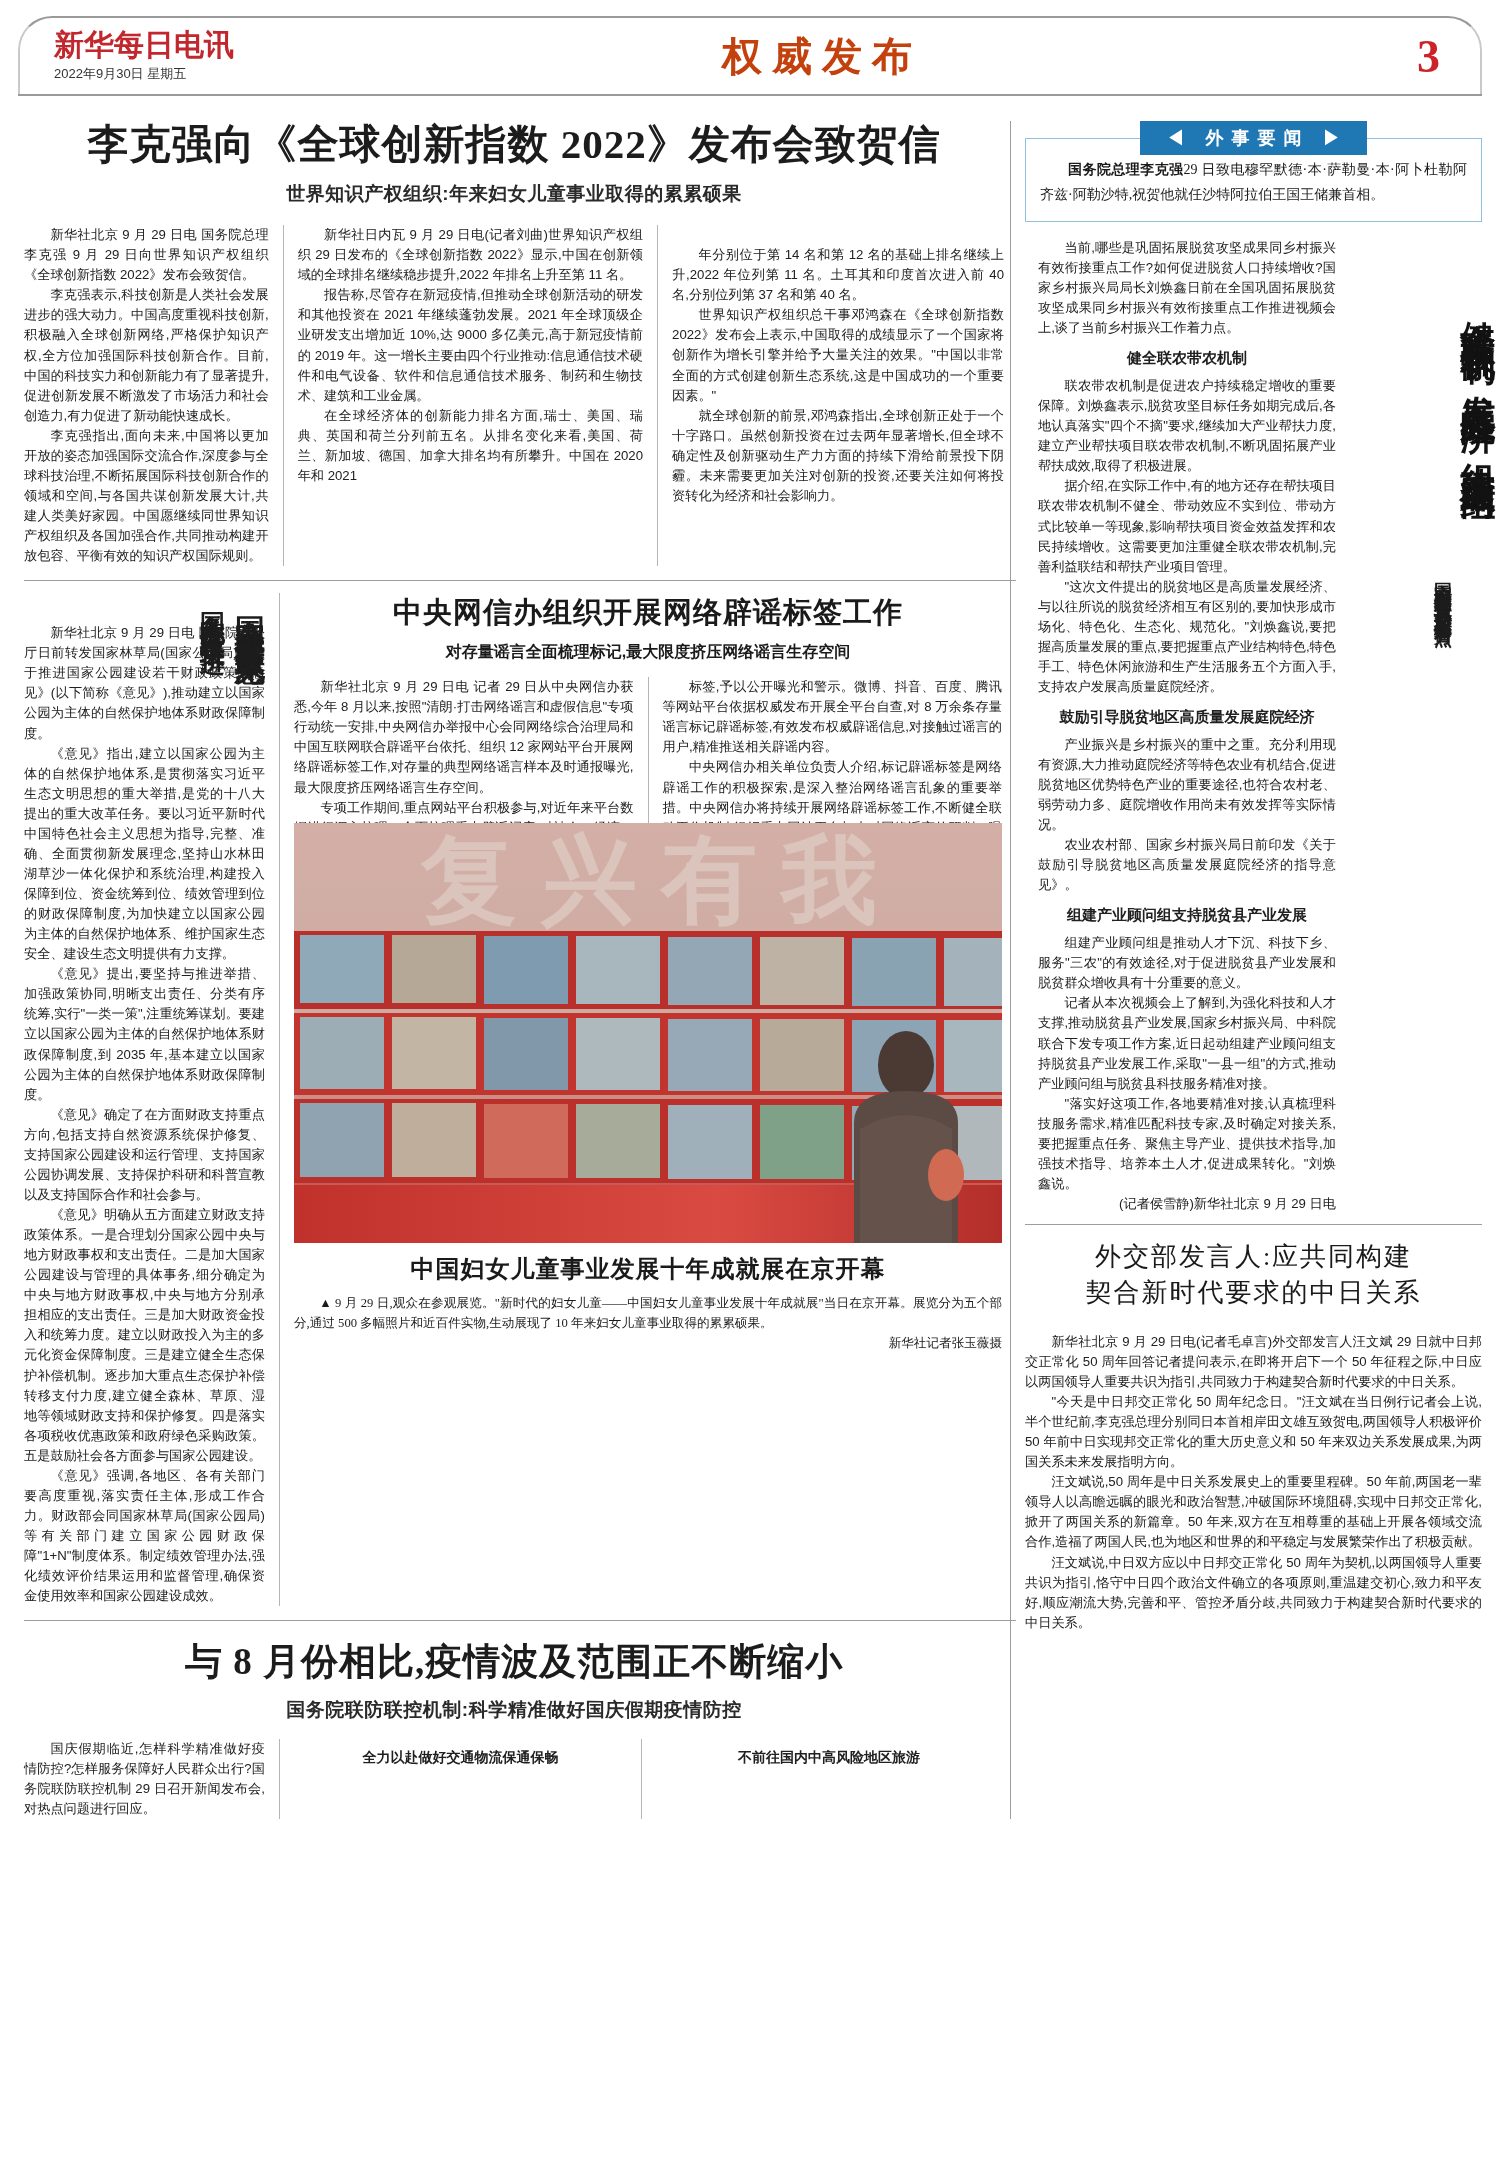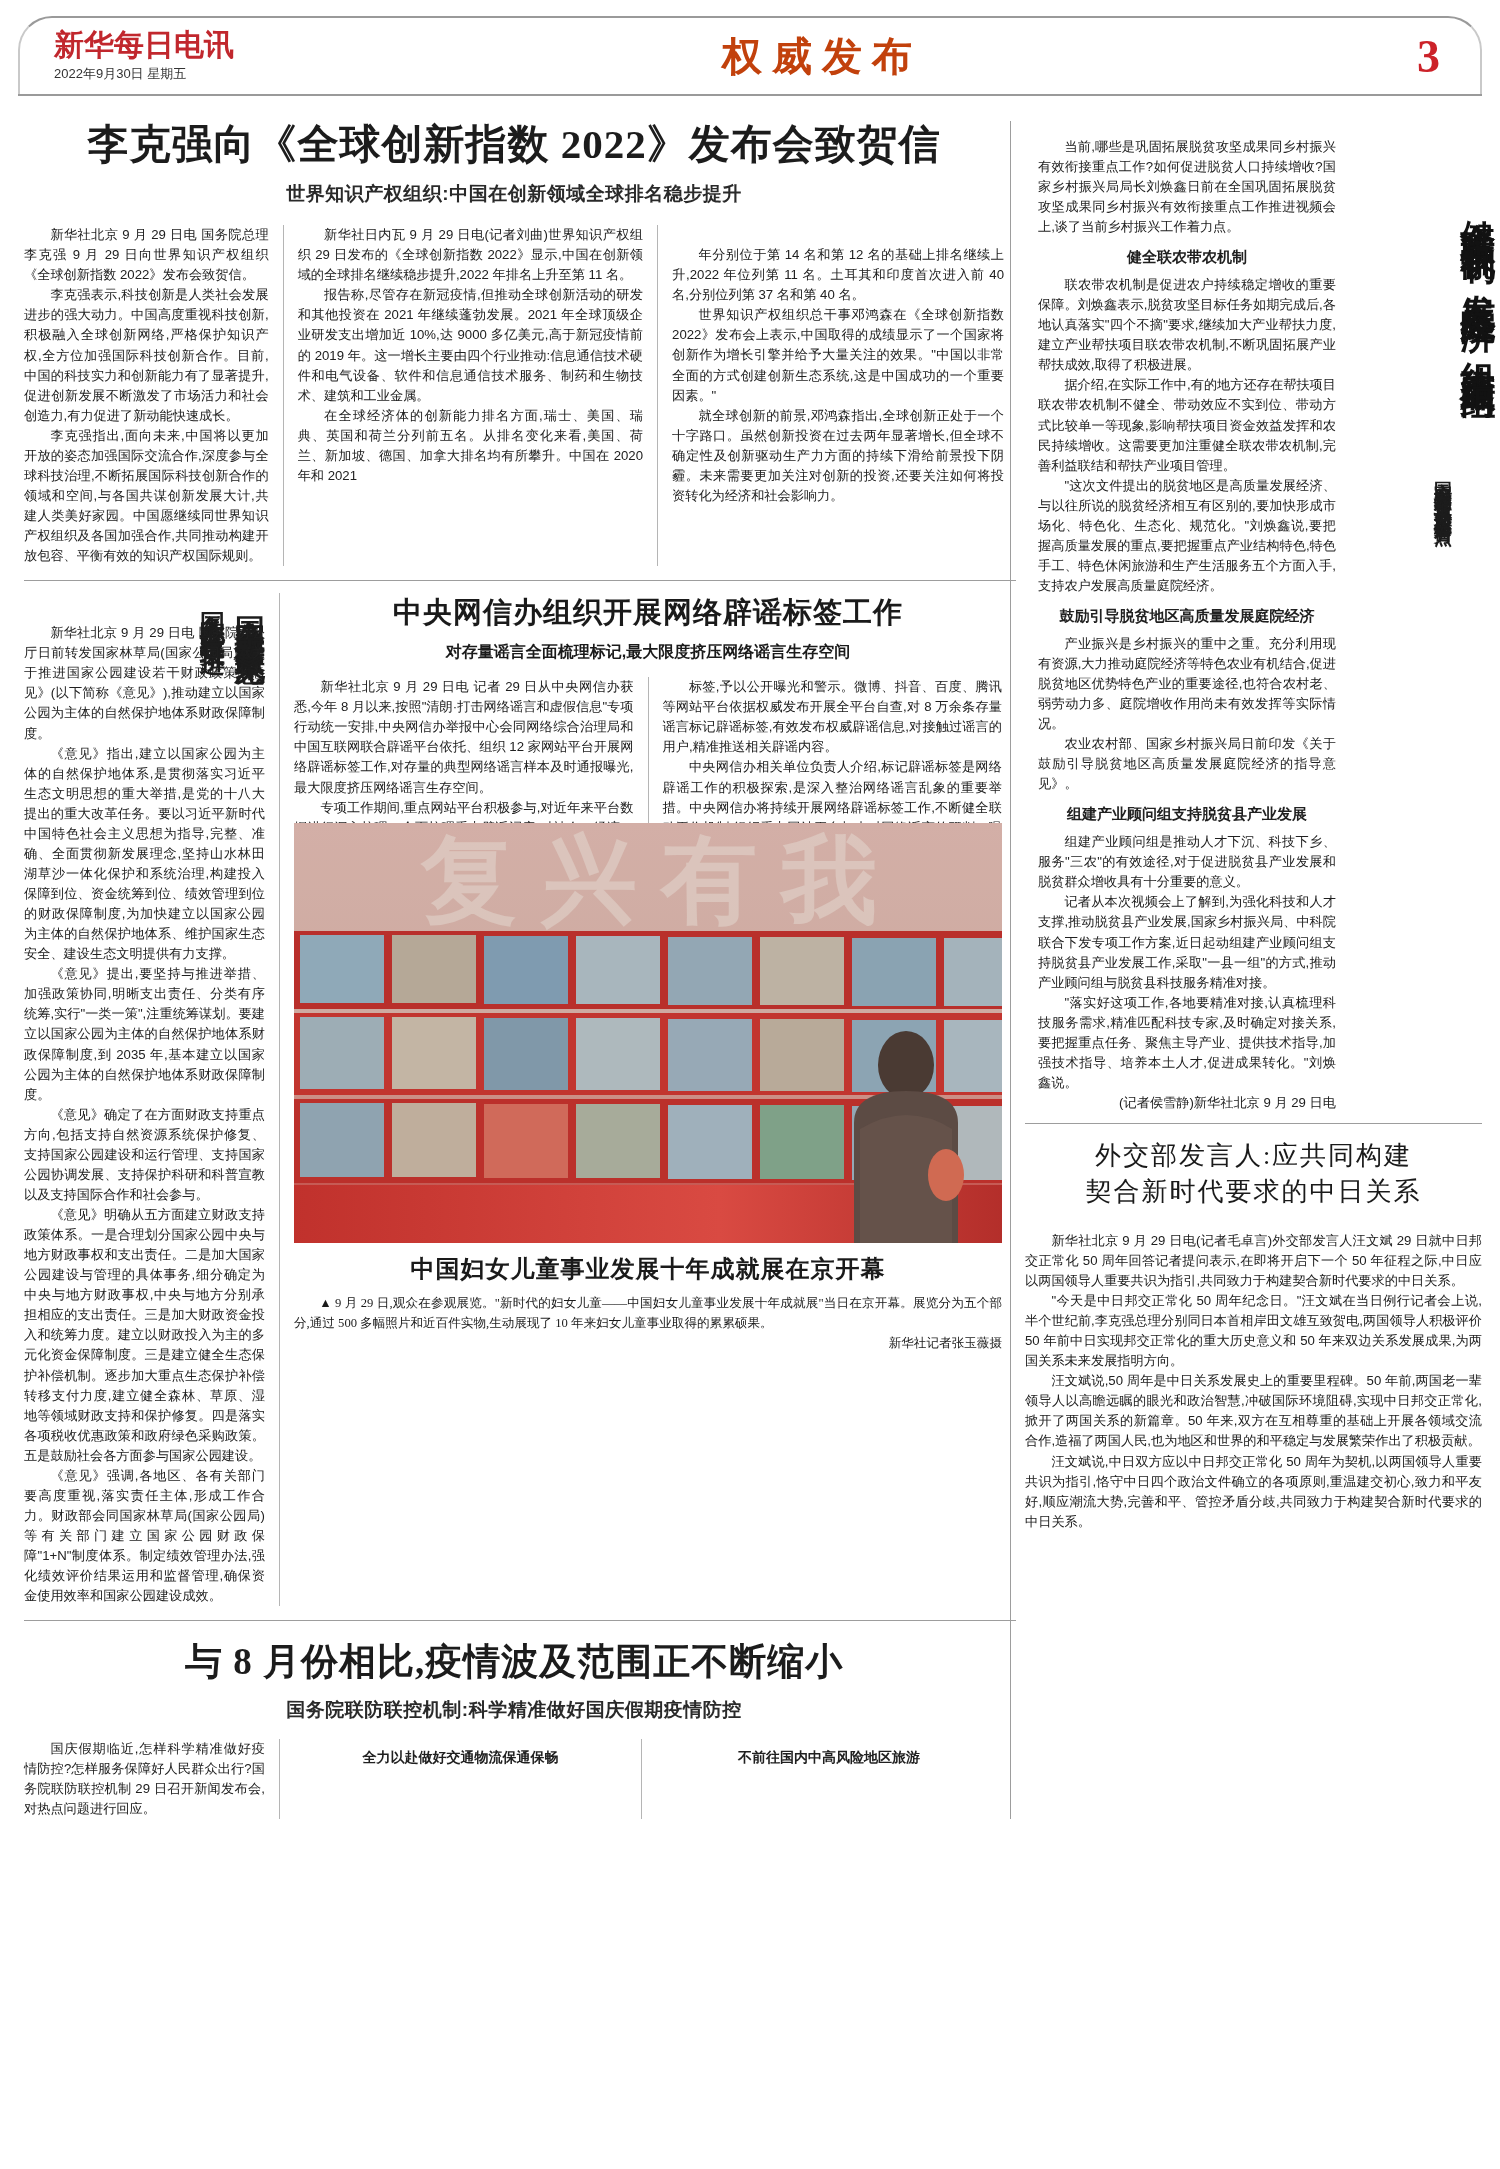--- a/index.html
+++ b/index.html
@@ -73,21 +73,21 @@
   <div style="margin:0 18px;height:3px;border-top:2px solid #9a9a9a;"></div>
 
   <div class="body-wrap">
 
     <div style="display:flex;">
 
       <div style="width:992px;flex:0 0 992px;">
 
         <div style="padding:22px 6px 0 6px;">
           <div class="hl-main">李克强向《全球创新指数 2022》发布会致贺信</div>
-          <div class="hl-sub">世界知识产权组织:中国在创新领域全球排名稳步提升</div>
+          <div class="hl-sub">世界知识产权组织:年来妇女儿童事业取得的累累硕果</div>
         </div>
 
         <div style="display:flex;gap:0;margin-top:18px;padding:0 6px;">
           <div class="col" style="width:255px;padding-right:14px;">
             <p class="lead"><b></b><span>新华社北京 9 月 29 日电 国务院总理李克强 9 月 29 日向世界知识产权组织《全球创新指数 2022》发布会致贺信。</span></p>
             <p>李克强表示,科技创新是人类社会发展进步的强大动力。中国高度重视科技创新,积极融入全球创新网络,严格保护知识产权,全方位加强国际科技创新合作。目前,中国的科技实力和创新能力有了显著提升,促进创新发展不断激发了市场活力和社会创造力,有力促进了新动能快速成长。</p>
             <p>李克强指出,面向未来,中国将以更加开放的姿态加强国际交流合作,深度参与全球科技治理,不断拓展国际科技创新合作的领域和空间,与各国共谋创新发展大计,共建人类美好家园。中国愿继续同世界知识产权组织及各国加强合作,共同推动构建开放包容、平衡有效的知识产权国际规则。</p>
           </div>
           <div class="rule-v" style="position:relative;flex:0 0 1px;background:#b5b5b5;margin:0 0;"></div>
           <div class="col" style="width:360px;padding:0 14px;">
@@ -246,20 +246,30 @@
 
           </div>
         </div>
 
       </div>
 
       <div style="width:1px;background:#9d9d9d;margin:22px 0 0 0;flex:0 0 1px;"></div>
 
       <div style="width:471px;flex:0 0 471px;padding:22px 0 0 14px;box-sizing:border-box;">
 
+        <div class="banner">
+          <div class="banner-tab">
+            <span>◀</span>
+            <span>外事要闻</span>
+            <span>▶</span>
+          </div>
+          <div class="banner-box">
+            <p><b>国务院总理李克强</b><span>29 日致电穆罕默德·本·萨勒曼·本·阿卜杜勒阿齐兹·阿勒沙特,祝贺他就任沙特阿拉伯王国王储兼首相。</span></p>
+          </div>
+        </div>
 
         <div style="display:flex;margin-top:16px;">
           <div style="width:310px;flex:0 0 310px;padding-right:12px;box-sizing:border-box;margin-left:13px;">
             <div class="col">
               <p>当前,哪些是巩固拓展脱贫攻坚成果同乡村振兴有效衔接重点工作?如何促进脱贫人口持续增收?国家乡村振兴局局长刘焕鑫日前在全国巩固拓展脱贫攻坚成果同乡村振兴有效衔接重点工作推进视频会上,谈了当前乡村振兴工作着力点。</p>
               <div class="sechead">健全联农带农机制</div>
               <p>联农带农机制是促进农户持续稳定增收的重要保障。刘焕鑫表示,脱贫攻坚目标任务如期完成后,各地认真落实"四个不摘"要求,继续加大产业帮扶力度,建立产业帮扶项目联农带农机制,不断巩固拓展产业帮扶成效,取得了积极进展。</p>
               <p>据介绍,在实际工作中,有的地方还存在帮扶项目联农带农机制不健全、带动效应不实到位、带动方式比较单一等现象,影响帮扶项目资金效益发挥和农民持续增收。这需要更加注重健全联农带农机制,完善利益联结和帮扶产业项目管理。</p>
               <p>"这次文件提出的脱贫地区是高质量发展经济、与以往所说的脱贫经济相互有区别的,要加快形成市场化、特色化、生态化、规范化。"刘焕鑫说,要把握高质量发展的重点,要把握重点产业结构特色,特色手工、特色休闲旅游和生产生活服务五个方面入手,支持农户发展高质量庭院经济。</p>
               <div class="sechead">鼓励引导脱贫地区高质量发展庭院经济</div>

